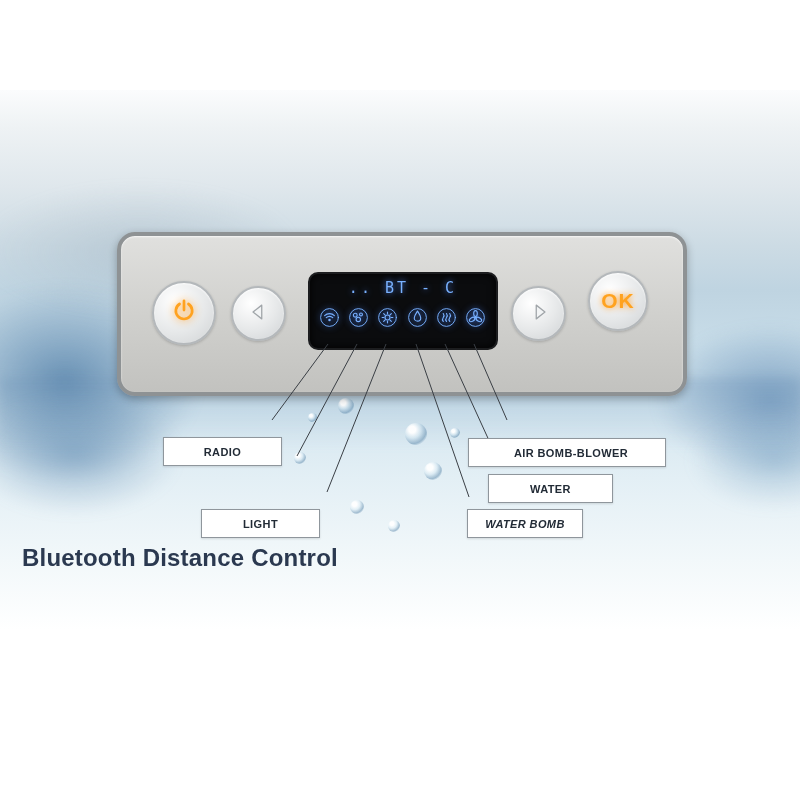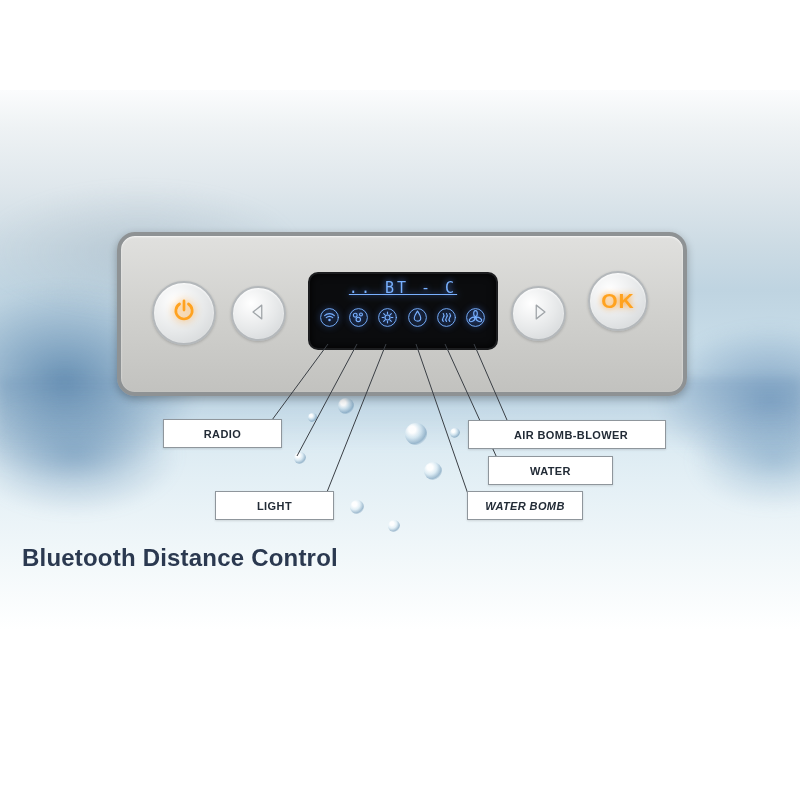--- a/index.html
+++ b/index.html
@@ -42,36 +42,36 @@
   .ok-text{font-weight:800;font-size:21px;letter-spacing:1px;color:var(--accent-orange,#ffa21f);
     text-shadow:0 0 6px rgba(255,140,0,.85);}
   .arrow-icon{color:#a6abae;}
 
   
   .display{position:absolute;left:308px;top:272px;width:186px;height:74px;z-index:5;
     background:var(--display-bg,#0b0c0e);border-radius:10px;border:2px solid #1c1d1f;
     box-shadow:inset 0 0 8px #000;}
   .readout{height:26px;padding-top:5px;text-align:center;
     font-family:"DejaVu Sans Mono",monospace;font-size:15px;letter-spacing:3px;
-    color:var(--display-blue,#79b1ff);text-shadow:0 0 6px rgba(80,140,255,.95);text-decoration:underline;}
+    color:var(--display-blue,#79b1ff);text-shadow:0 0 6px rgba(80,140,255,.95);}
   .disp-icons{display:flex;justify-content:space-between;padding:2px 9px 0;}
   .disp-icon{width:22px;height:22px;color:var(--display-blue,#79b1ff);
     filter:drop-shadow(0 0 3px rgba(70,130,255,.9));}
   .disp-icon svg{display:block;}
 
   
   .lines{position:absolute;left:0;top:0;width:800px;height:800px;z-index:5;pointer-events:none;}
   .lines line{stroke:#3a3f45;stroke-width:1;}
   .lb{position:absolute;height:27px;z-index:6;background:#ffffff;border:1px solid #8f969c;
     display:flex;align-items:center;justify-content:center;
     font-weight:700;font-size:11px;letter-spacing:.4px;color:#222b36;
-    box-shadow:0 1px 2px rgba(0,0,0,.12);}
+    box-shadow:0 1px 2px rgba(0,0,0,.12);margin-top:18px;}
   .lb-radio{left:163px;top:419px;width:117px;}
   .lb-ozone{left:185px;top:455px;width:117px;}
-  .lb-light{left:215px;top:491px;width:117px;}
+  .lb-light{left:201px;top:491px;width:117px;}
   .lb-air  {left:468px;top:420px;width:188px;padding-left:8px;}
   .lb-heat {left:488px;top:456px;width:123px;}
   .lb-water{left:467px;top:491px;width:114px;font-style:italic;}
 
   .title{position:absolute;left:22px;top:544px;z-index:6;
     font-size:24px;font-weight:700;letter-spacing:.2px;color:var(--title-color,#2b3950);}
 </style>
 </head>
 <body>
 

